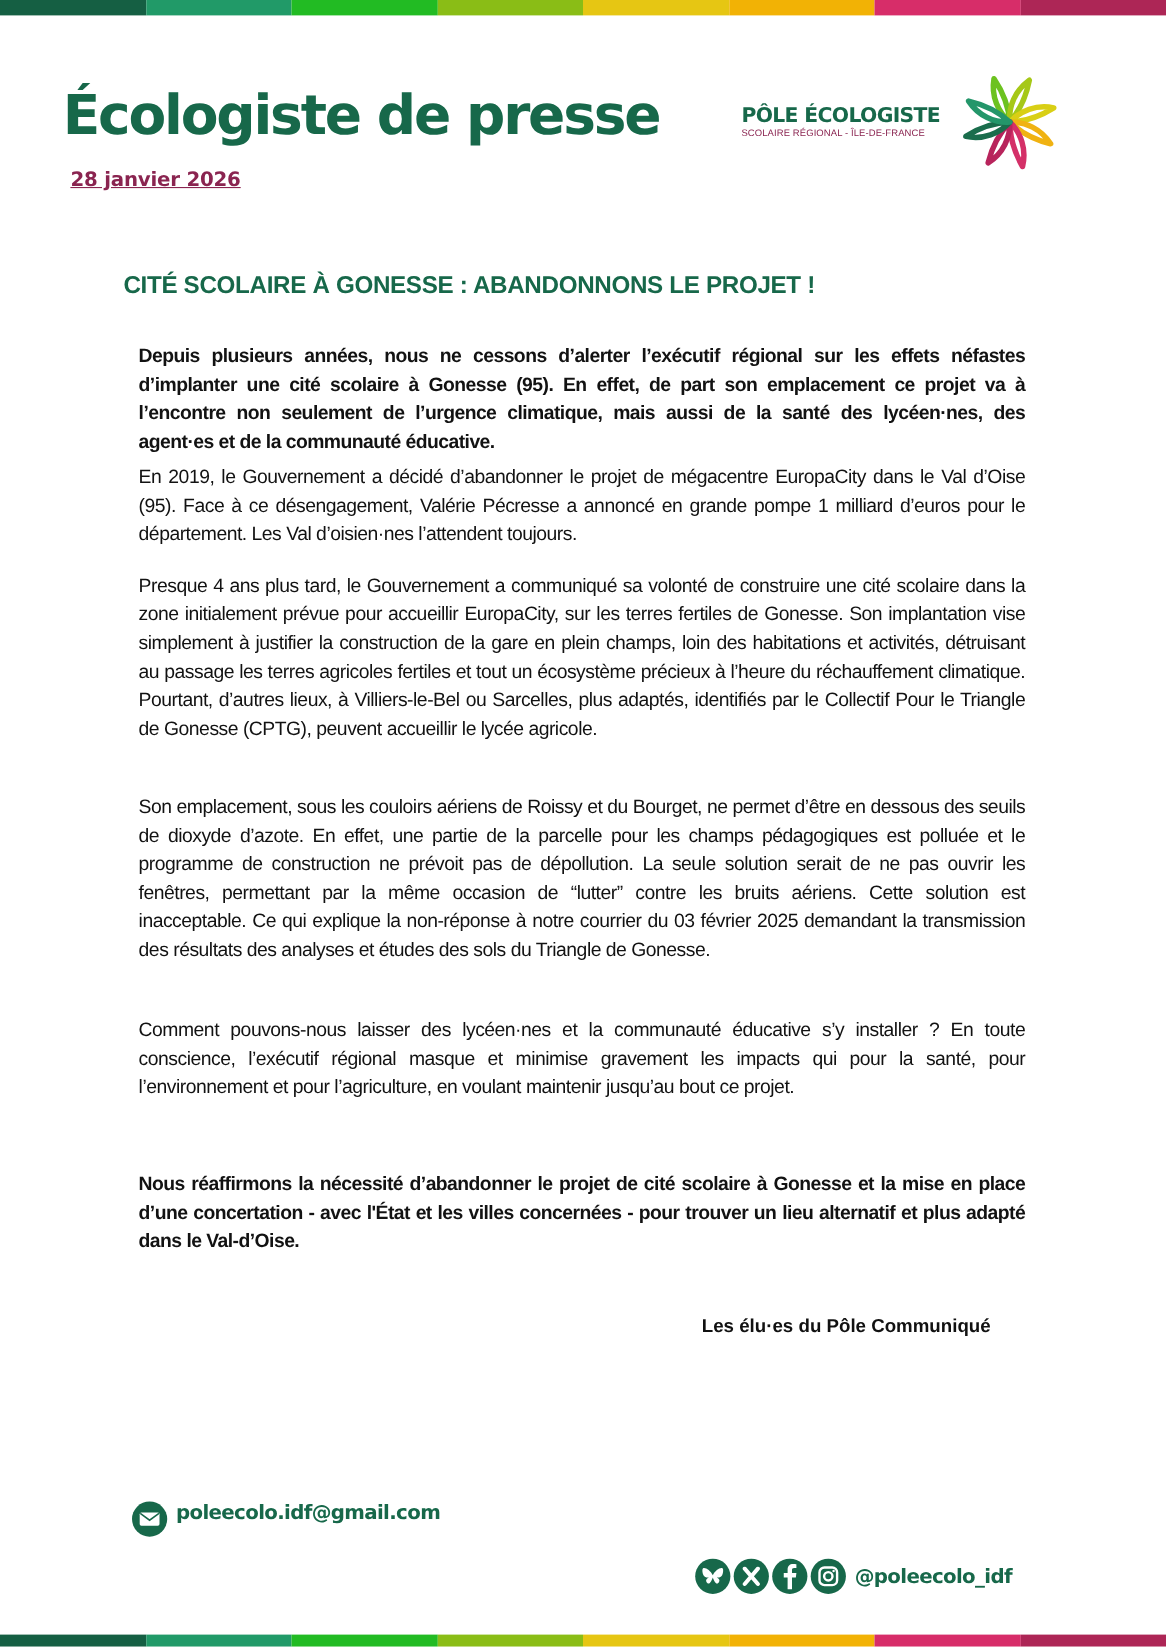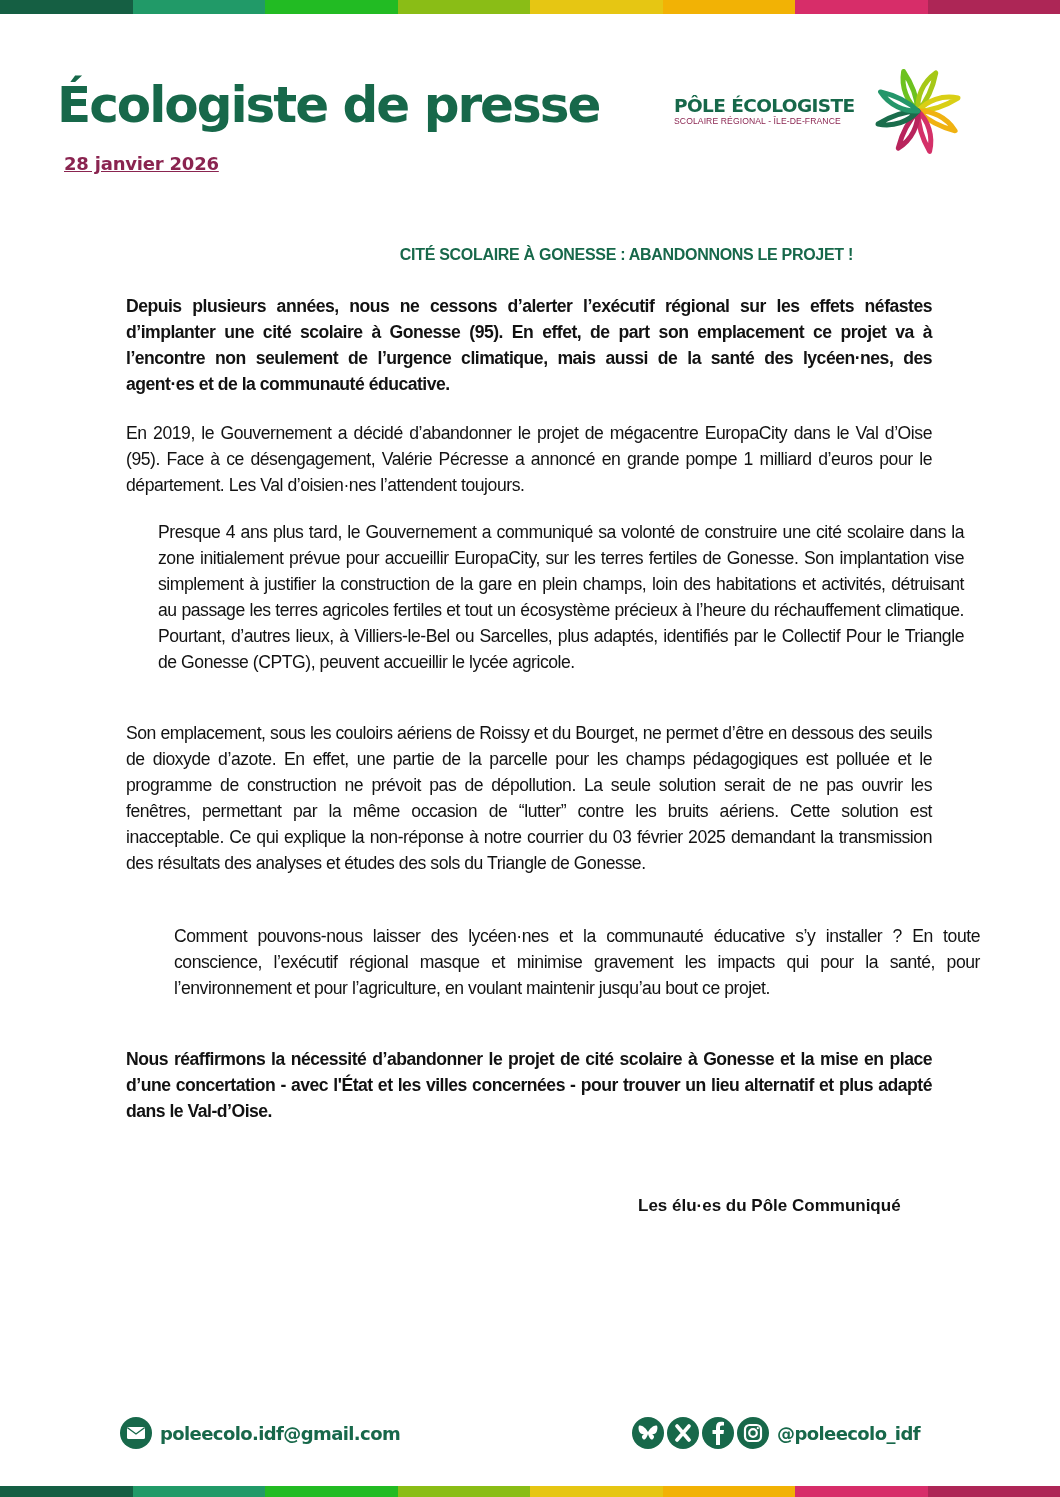--- a/index.html
+++ b/index.html
@@ -28,45 +28,45 @@
     font-size: 18.5px; color: #17684a; letter-spacing: -0.6px; line-height: 20px;
     white-space: nowrap;
   }
   .brand-sub {
     font-family: "Liberation Sans", sans-serif; font-size: 8.6px;
     color: #8a2450; letter-spacing: 0.1px; line-height: 10px; white-space: nowrap;
   }
   .logo { position: absolute; left: 866px; top: 60px; width: 102px; height: 100px; }
 
   .headline {
-    position: absolute; left: 0; width: 853px; top: 246px; text-align: right;
-    font-family: "Liberation Sans", sans-serif; font-weight: bold; font-size: 16px;
+    position: absolute; left: 0; width: 853px; top: 246px; text-align: center;
+    font-family: "Liberation Sans", sans-serif; font-weight: bold; font-size: 22px;
     color: #17684a; letter-spacing: -0.3px;
   }
 
   .body-text {
     position: absolute; left: 126px; width: 806px;
     font-family: "Liberation Sans", sans-serif; font-size: 17.6px; line-height: 25.9px;
     text-align: justify; color: #121212; letter-spacing: -0.45px;
   }
-  .body-text.bold { font-weight: bold; letter-spacing: -0.5px; }
+  .body-text.bold { font-weight: bold; letter-spacing: -0.5px; margin-top: 17px; }
   .p1 { top: 294px; }
   .p2 { top: 421px; }
-  .p3 { top: 520px; margin-left: 32px; }
+  .p3 { top: 520px; }
   .p4 { top: 721px; }
-  .p5 { top: 924px; margin-left: 48px; }
+  .p5 { top: 924px; }
   .p6 { top: 1047px; }
 
   .signature {
     position: absolute; left: 638px; top: 1196px;
     font-family: "Liberation Sans", sans-serif; font-weight: bold; font-size: 17px;
     color: #111; white-space: nowrap;
   }
 
-  .footer-email { position: absolute; left: 120px; top: 1417px; display: flex; align-items: center; }
+  .footer-email { position: absolute; left: 120px; top: 1365px; display: flex; }
   .footer-social { position: absolute; left: 632px; top: 1417px; display: flex; align-items: center; }
   .circle-icon {
     width: 32px; height: 32px; border-radius: 50%; background: #17684a;
     display: inline-flex; align-items: center; justify-content: center;
     margin-right: 3px; flex: none;
   }
   .footer-text {
     font-family: "DejaVu Sans", sans-serif; font-weight: bold; font-size: 18px;
     color: #17684a; letter-spacing: -0.6px; margin-left: 5px; white-space: nowrap;
   }

